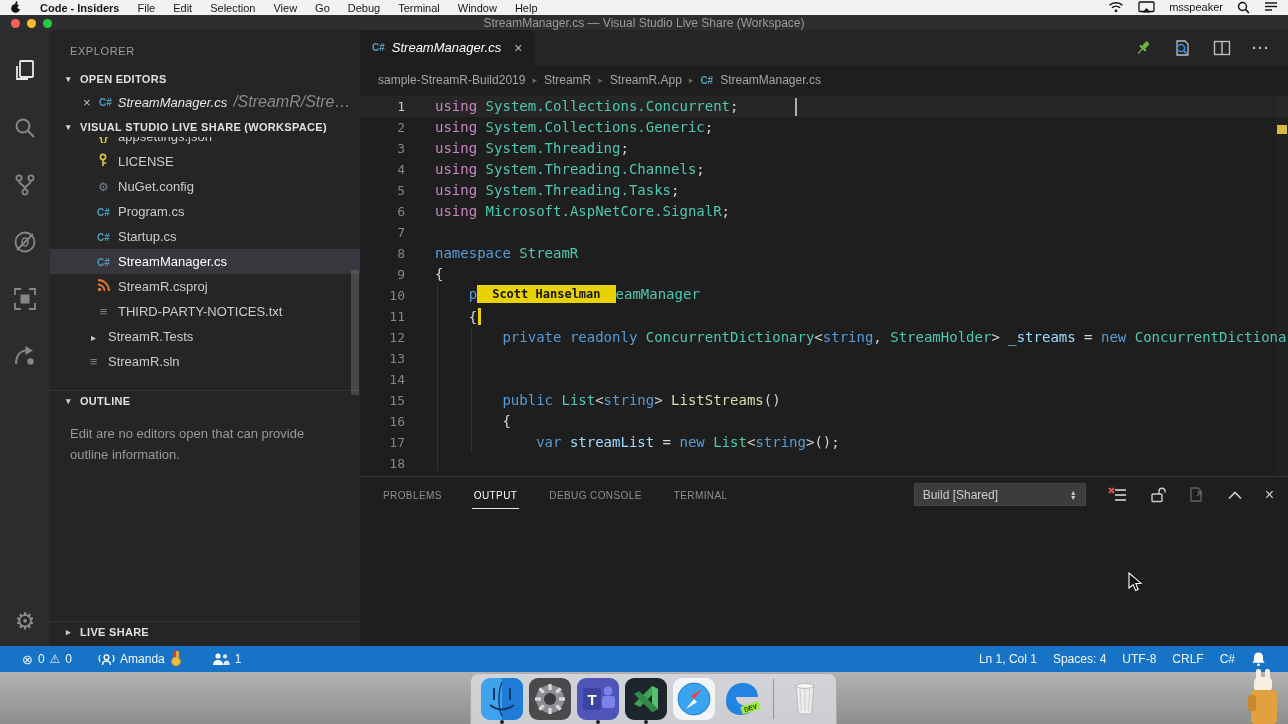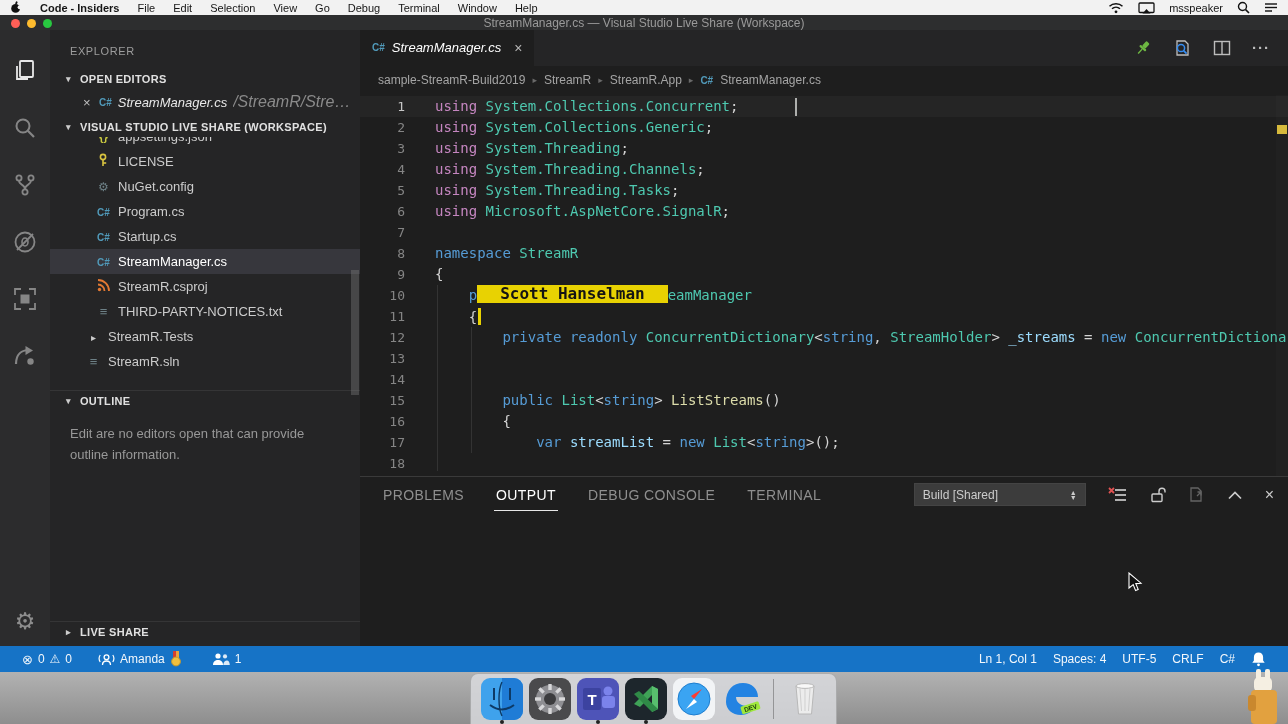--- a/index.html
+++ b/index.html
@@ -6,21 +6,21 @@
   .screen{width:1288px;height:724px;position:relative;overflow:hidden;
     font-family:"Liberation Sans",sans-serif;background:#1e1e1e;
     -webkit-font-smoothing:antialiased;}
 
   
   .menubar{height:15px;background:#f2f2f2;display:flex;align-items:center;
     font-size:11px;color:#161616;padding:0 10px;justify-content:space-between;}
   .mb-left{display:flex;align-items:center;gap:18px;}
   .mb-appname{font-weight:bold;}
   .mb-item{white-space:nowrap;}
-  .mb-right{display:flex;align-items:center;gap:14px;}
+  .mb-right{display:flex;gap:14px;}
   .mb-right svg{display:block;}
 
   
   .titlebar{height:15px;background:#2d2e2f;position:relative;display:flex;
     align-items:center;justify-content:center;}
   .tl{position:absolute;top:4px;width:9px;height:9px;border-radius:50%;}
   .tl.red{left:11px;background:#ff5f57;}
   .tl.yellow{left:27px;background:#febc2e;}
   .tl.green{left:43px;background:#28c840;}
   .wtitle{font-size:12px;color:#9a9a9a;}
@@ -80,34 +80,34 @@
 
   .codearea{height:381px;position:relative;overflow:hidden;background:#1e1e1e;
     font-family:"DejaVu Sans Mono",monospace;padding-top:1px;}
   .code-line{height:21px;display:flex;align-items:center;position:relative;}
   .code-line.active{background:rgba(255,255,255,.035);}
   .ln{width:45px;flex:none;text-align:right;font-size:13px;color:#858585;}
   .code-line.active .ln{color:#c6c6c6;}
   .lc{padding-left:30px;white-space:pre;font-size:14px;color:#d4d4d4;}
   .tk-kp{color:#C586C0;}.tk-kb{color:#569CD6;}.tk-ty{color:#4EC9B0;}
   .tk-vb{color:#9CDCFE;}.tk-fn{color:#DCDCAA;}.tk-pl{color:#D4D4D4;}
-  .plabel{background:#E8D202;color:#141414;font-weight:bold;font-size:16px;
-    padding:1px 23px;display:inline-block;line-height:16px;transform:translateY(-1px);}
+  .plabel{background:#E8D202;color:#141414;font-weight:bold;font-size:12px;
+    padding:1px 15px;display:inline-block;line-height:16px;transform:translateY(-1px);}
   .rcaret{display:inline-block;width:3px;height:17px;background:#E8D202;
     vertical-align:text-bottom;margin-left:1px;}
   .lcursor{position:absolute;left:435px;top:2px;width:2px;height:18px;background:#aeafad;}
   .iguide{position:absolute;width:1px;background:#333333;}
   .ruler{position:absolute;right:0;top:0;width:12px;height:100%;background:rgba(255,255,255,.015);}
   .ruler-marker{position:absolute;right:1px;top:30px;width:10px;height:9px;background:#d7ba3c;}
 
   
   .panel{height:170px;border-top:1px solid #3a3a3a;box-sizing:border-box;background:#1e1e1e;}
   .panel-head{height:35px;display:flex;align-items:center;padding:0 14px 0 21px;}
   .p-tabs{display:flex;gap:28px;}
-  .p-tab{font-size:14px;letter-spacing:.4px;color:#8f8f8f;cursor:pointer;
+  .p-tab{font-size:10px;letter-spacing:.4px;color:#8f8f8f;cursor:pointer;
     padding:9px 2px 7px 2px;}
   .p-tab.active{color:#ffffff;border-bottom:1px solid #e7e7e7;}
   .p-right{margin-left:auto;display:flex;align-items:center;gap:22px;}
   .p-select{width:172px;height:23px;background:#3c3c3c;color:#cccccc;font-size:12px;
     display:flex;align-items:center;justify-content:space-between;padding:0 8px;
     border:1px solid #444;box-sizing:border-box;cursor:pointer;}
   .p-sel-arrows{display:flex;flex-direction:column;line-height:5px;font-size:7px;color:#cccccc;}
   .p-ic{display:flex;cursor:pointer;}
   .p-ic.disabled{opacity:.4;cursor:default;}
   .p-close{color:#cccccc;font-size:16px;line-height:1;cursor:pointer;}
@@ -542,21 +542,21 @@
       </div>
     </div>
     <div class="st-right">
       <div class="st-item">
           <span>Ln 1, Col 1</span>
         </div>
       <div class="st-item">
           <span>Spaces: 4</span>
         </div>
       <div class="st-item">
-          <span>UTF-5</span>
+          <span>UTF-8</span>
         </div>
       <div class="st-item">
           <span>CRLF</span>
         </div>
       <div class="st-item">
           <span>C#</span>
         </div>
       <div class="st-item">
         <span>
           <svg width="15" height="16" viewBox="0 0 15 16">

